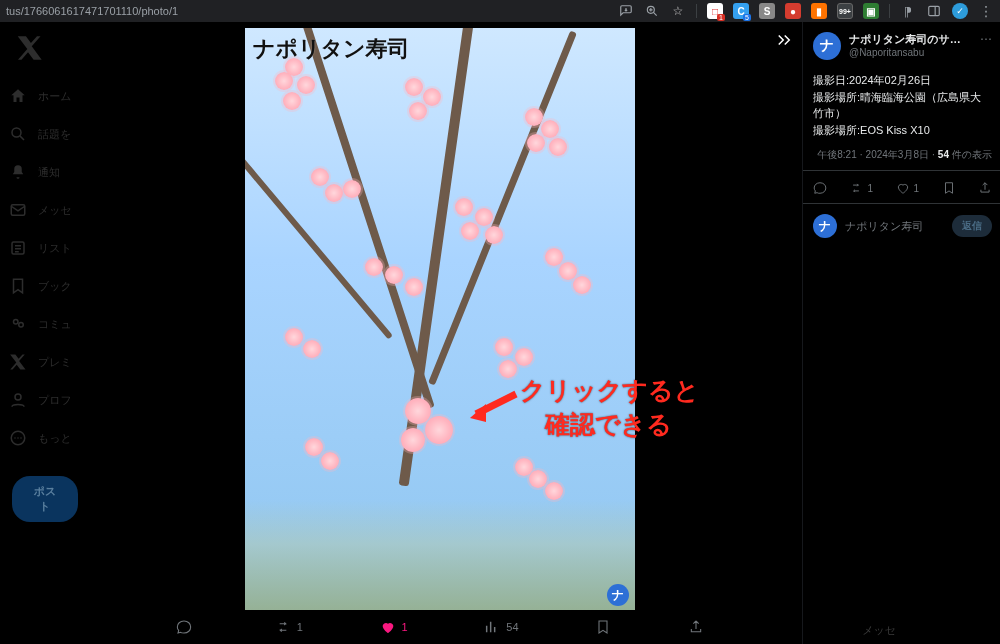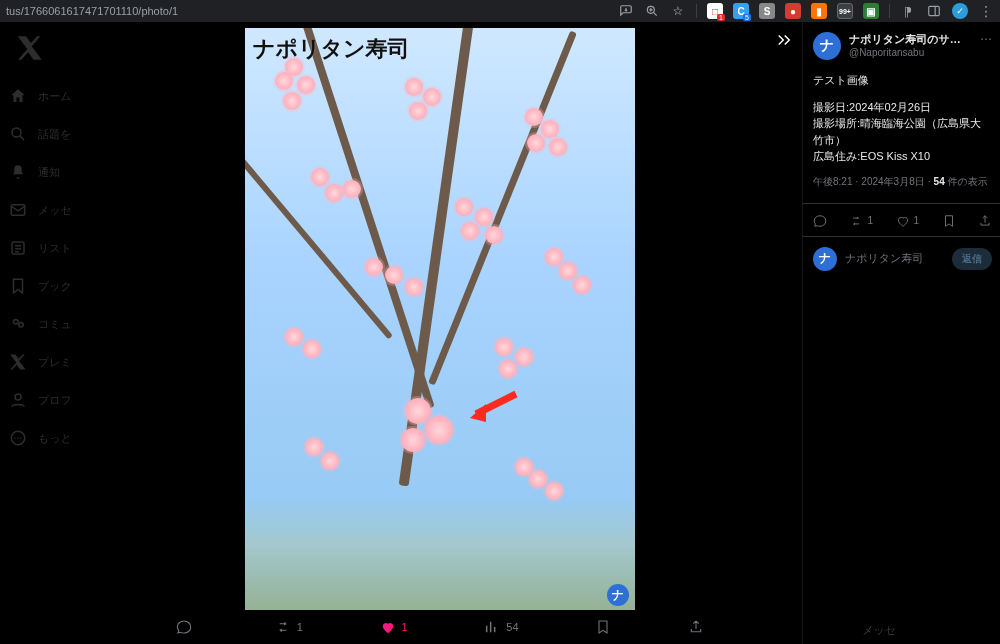--- a/index.html
+++ b/index.html
@@ -57,21 +57,21 @@
   .info-col { position:absolute; top:22px; right:0; bottom:0; width:198px; background:#000; border-left:1px solid #16181c; padding:10px 8px 0 10px; display:flex; flex-direction:column; }
   .user-row { display:flex; gap:8px; align-items:flex-start; }
   .avatar { width:28px; height:28px; border-radius:50%; background:#2d6fd6; color:#fff; display:flex; align-items:center; justify-content:center; font-size:14px; font-weight:bold; flex:none; }
   .user-names { flex:1; min-width:0; }
   .display-name { color:#e7e9ea; font-size:11px; font-weight:bold; white-space:nowrap; overflow:hidden; text-overflow:ellipsis; }
   .handle { color:#71767b; font-size:10px; }
   .more-dots { color:#71767b; font-size:12px; flex:none; }
   .tweet-body { margin-top:12px; font-size:11px; color:#e7e9ea; line-height:1.5; }
   .tweet-body p { margin-bottom:10px; }
   .hashtags { color:#1d9bf0; font-size:11px; margin-bottom:10px; }
-  .timestamp { color:#71767b; font-size:10px; margin-bottom:14px; }
+  .timestamp { color:#71767b; font-size:10px; margin-bottom:8px;text-align:right; }
   .timestamp .views { color:#e7e9ea; font-weight:bold; }
   .sep-line { height:1px; background:#2f3336; margin:0 -10px 6px -10px; }
   .engage-row { display:flex; justify-content:space-between; align-items:center; padding:4px 0 8px 0; }
   .eng { display:flex; align-items:center; gap:4px; color:#71767b; font-size:10px; }
   .eng svg { width:14px; height:14px; fill:#71767b; }
   .reply-row { display:flex; align-items:center; gap:8px; margin-top:4px; }
   .reply-text { flex:1; color:#71767b; font-size:11px; }
   .reply-btn { background:#1d2c3a; color:#4a6b84; border:none; border-radius:12px; padding:4px 10px; font-size:10px; font-weight:bold; }
   .reply-ava { width:24px;height:24px;border-radius:50%; background:#2d6fd6; color:#fff; display:flex;align-items:center;justify-content:center;font-size:12px;font-weight:bold;flex:none;}
   .bottom-right-overlay { position:absolute; right:104px; bottom:6px; color:#3a3a3a; font-size:11px; }
@@ -225,20 +225,21 @@
         <div class="ic">
           <svg viewBox="0 0 24 24">
             <circle cx="12" cy="12" r="9" fill="none" stroke="#2d2d2d" stroke-width="2"></circle>
             <circle cx="8" cy="12" r="1" fill="#2d2d2d"></circle>
             <circle cx="12" cy="12" r="1" fill="#2d2d2d"></circle>
             <circle cx="16" cy="12" r="1" fill="#2d2d2d"></circle>
           </svg>
         </div>
         <span>もっと</span>
       </div>
+    <button class="post-btn">ポスト</button>
   </div>
 
   <div class="media-col">
     <div class="collapse-btn">
       <svg width="18" height="18" viewBox="0 0 24 24">
           <path d="M13 6l6 6-6 6M5 6l6 6-6 6" fill="none" stroke="#fff" stroke-width="2"></path>
         </svg>
     </div>
     <div class="photo-wrap">
       <div class="photo">
@@ -351,37 +352,38 @@
         </div>
     </div>
   </div>
 
   <div class="annotation-arrow">
     <svg width="54" height="42" viewBox="0 0 54 42">
         <path d="M50 6 L10 26" stroke="#ff2a1f" stroke-width="7"></path>
         <path d="M4 30 L20 16 L20 34 Z" fill="#ff2a1f"></path>
       </svg>
   </div>
+  <div class="annotation-text">クリックすると
+　確認できる</div>
 
   <div class="info-col">
     <div class="user-row">
       <div class="avatar">ナ</div>
       <div class="user-names">
         <div class="display-name">ナポリタン寿司のサブ垢@広島住み…</div>
         <div class="handle">@Naporitansabu</div>
       </div>
       <div class="more-dots">⋯</div>
     </div>
 
     <div class="tweet-body">
-      <p>テスト画像</p>
       <p>
         <span>撮影日:2024年02月26日</span><br>
         <span>撮影場所:晴海臨海公園（広島県大竹市）</span><br>
-        <span>広島住み:EOS Kiss X10</span>
+        <span>撮影場所:EOS Kiss X10</span>
       </p>
     </div>
     <div class="timestamp">
       <span>午後8:21 · 2024年3月8日 · </span><span class="views">54</span><span> 件の表示</span>
     </div>
     <div class="sep-line"></div>
     <div class="engage-row">
       <div class="eng">
           <svg viewBox="0 0 24 24">
             <path d="M12 3C6 3 2 7 2 12c0 2 1 4 2 5l-1 4 4-1c1 1 3 1 5 1 6 0 10-4 10-9S18 3 12 3z" fill="none" stroke="#71767b" stroke-width="1.6"></path>

